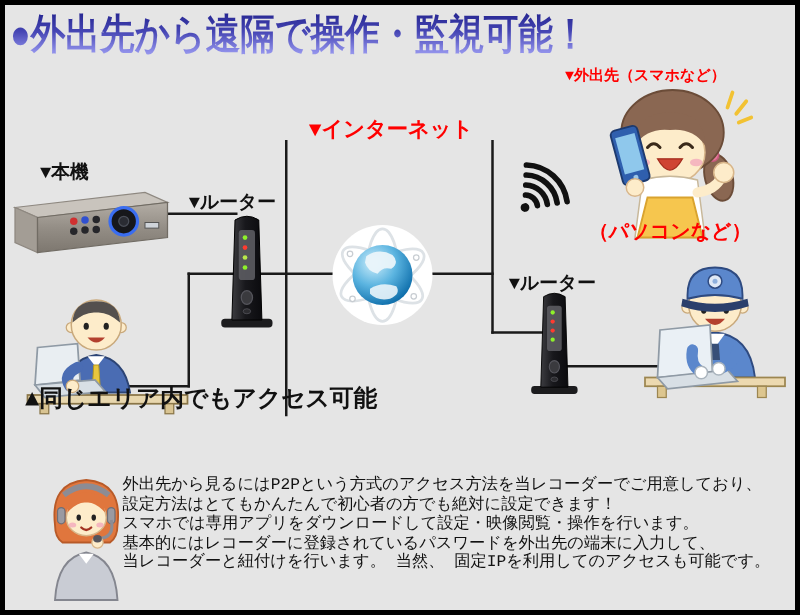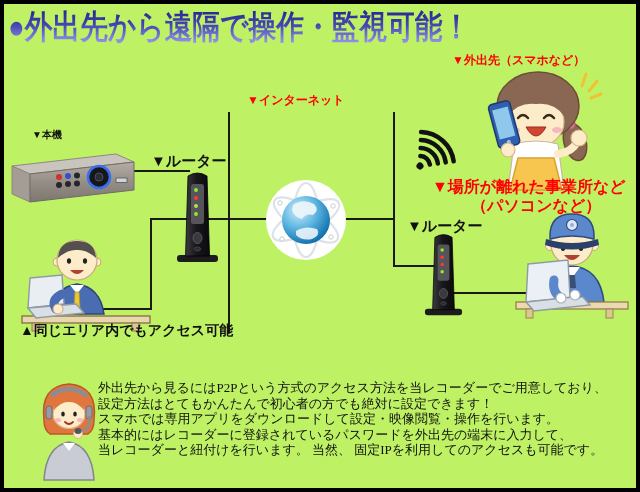--- a/index.html
+++ b/index.html
@@ -1,43 +1,43 @@
 <!DOCTYPE html>
 <html><head>
 <meta charset="utf-8">
 <style>
   * { margin:0; padding:0; box-sizing:border-box; }
   html,body { background:#888; }
   .stage {
-    position:relative; width:640px; height:492px; background:#bef264;
-    font-family:Liberation Serif, serif; overflow:hidden;
+    position:relative; width:640px; height:492px; background:#e5e5e5;
+    font-family:Liberation Mono, monospace; overflow:hidden;
   }
   .frame {
     position:absolute; inset:0; border:4px solid #000; pointer-events:none; z-index:50;
   }
   
   .title {
     position:absolute; left:8px; top:5px; z-index:30;
     font-size:33px; font-weight:bold; white-space:nowrap; letter-spacing:0;
     transform:scaleX(0.84); transform-origin:left top;
     background:linear-gradient(180deg,#1f1f8a 5%,#4646b4 45%,#8d8de8 80%,#b0b0f6 100%);
     -webkit-background-clip:text; background-clip:text;
     color:transparent; -webkit-text-fill-color:transparent;
   }
   .red-label { position:absolute; color:#ff0000; font-weight:bold; white-space:nowrap; z-index:30; }
   .blk-label { position:absolute; color:#111; font-weight:bold; white-space:nowrap; z-index:30; }
   .lbl-destination { left:452px; top:52px; font-size:12px; }
   .lbl-home        { left:8px;   top:92px; font-size:17px; }
-  .lbl-internet    { left:247px; top:92px; font-size:12px; }
-  .lbl-main-unit   { left:32px;  top:128px; font-size:10px; }
+  .lbl-internet    { left:247px; top:92px; font-size:17px; }
+  .lbl-main-unit   { left:32px;  top:128px; font-size:15px; }
   .lbl-router-l    { left:151px; top:152px; font-size:15px; }
   .lbl-router-r    { left:407px; top:217px; font-size:15px; }
   .lbl-remote      { left:432px; top:177px; font-size:16px; line-height:19px; }
   .lbl-remote .l2  { padding-left:8px;margin-left:31px; }
-  .lbl-same-area   { left:20px;  top:322px; font-size:14px; }
+  .lbl-same-area   { left:20px;  top:306px; font-size:19px; }
   .description { position:absolute; left:98px; top:380px; width:536px; z-index:30;
                  color:#111; font-size:13px; line-height:15.5px; white-space:nowrap; }
   
   .ln { position:absolute; background:#1a1a1a; z-index:5; }
   .ln-dvr-router   { left:124px; top:170px; width:66px;  height:2px; }
   .ln-main         { left:150px; top:218px; width:245px; height:2px; }
   .ln-junction-v   { left:150px; top:218px; width:2px;   height:92px; }
   .ln-to-laptop    { left:84px;  top:308px; width:68px;  height:2px; }
   .ln-divider-l    { left:228px; top:112px; width:2px;   height:221px; }
   .ln-divider-r    { left:393px; top:112px; width:2px;   height:155px; }
@@ -61,21 +61,20 @@
 
 <div class="stage">
 
   <div class="title">●外出先から遠隔で操作・監視可能！</div>
 
   <div class="red-label lbl-destination">▼外出先（スマホなど）</div>
   <div class="red-label lbl-internet">▼インターネット</div>
   <div class="blk-label lbl-main-unit">▼本機</div>
   <div class="blk-label lbl-router-l">▼ルーター</div>
   <div class="red-label lbl-remote">
-    <div class="l1">▼場所が離れた事業所など</div>
     <div class="l2">（パソコンなど）</div>
   </div>
   <div class="blk-label lbl-router-r">▼ルーター</div>
   <div class="blk-label lbl-same-area">▲同じエリア内でもアクセス可能</div>
 
   <div class="ln ln-dvr-router"></div>
   <div class="ln ln-main"></div>
   <div class="ln ln-junction-v"></div>
   <div class="ln ln-to-laptop"></div>
   <div class="ln ln-divider-l"></div>

